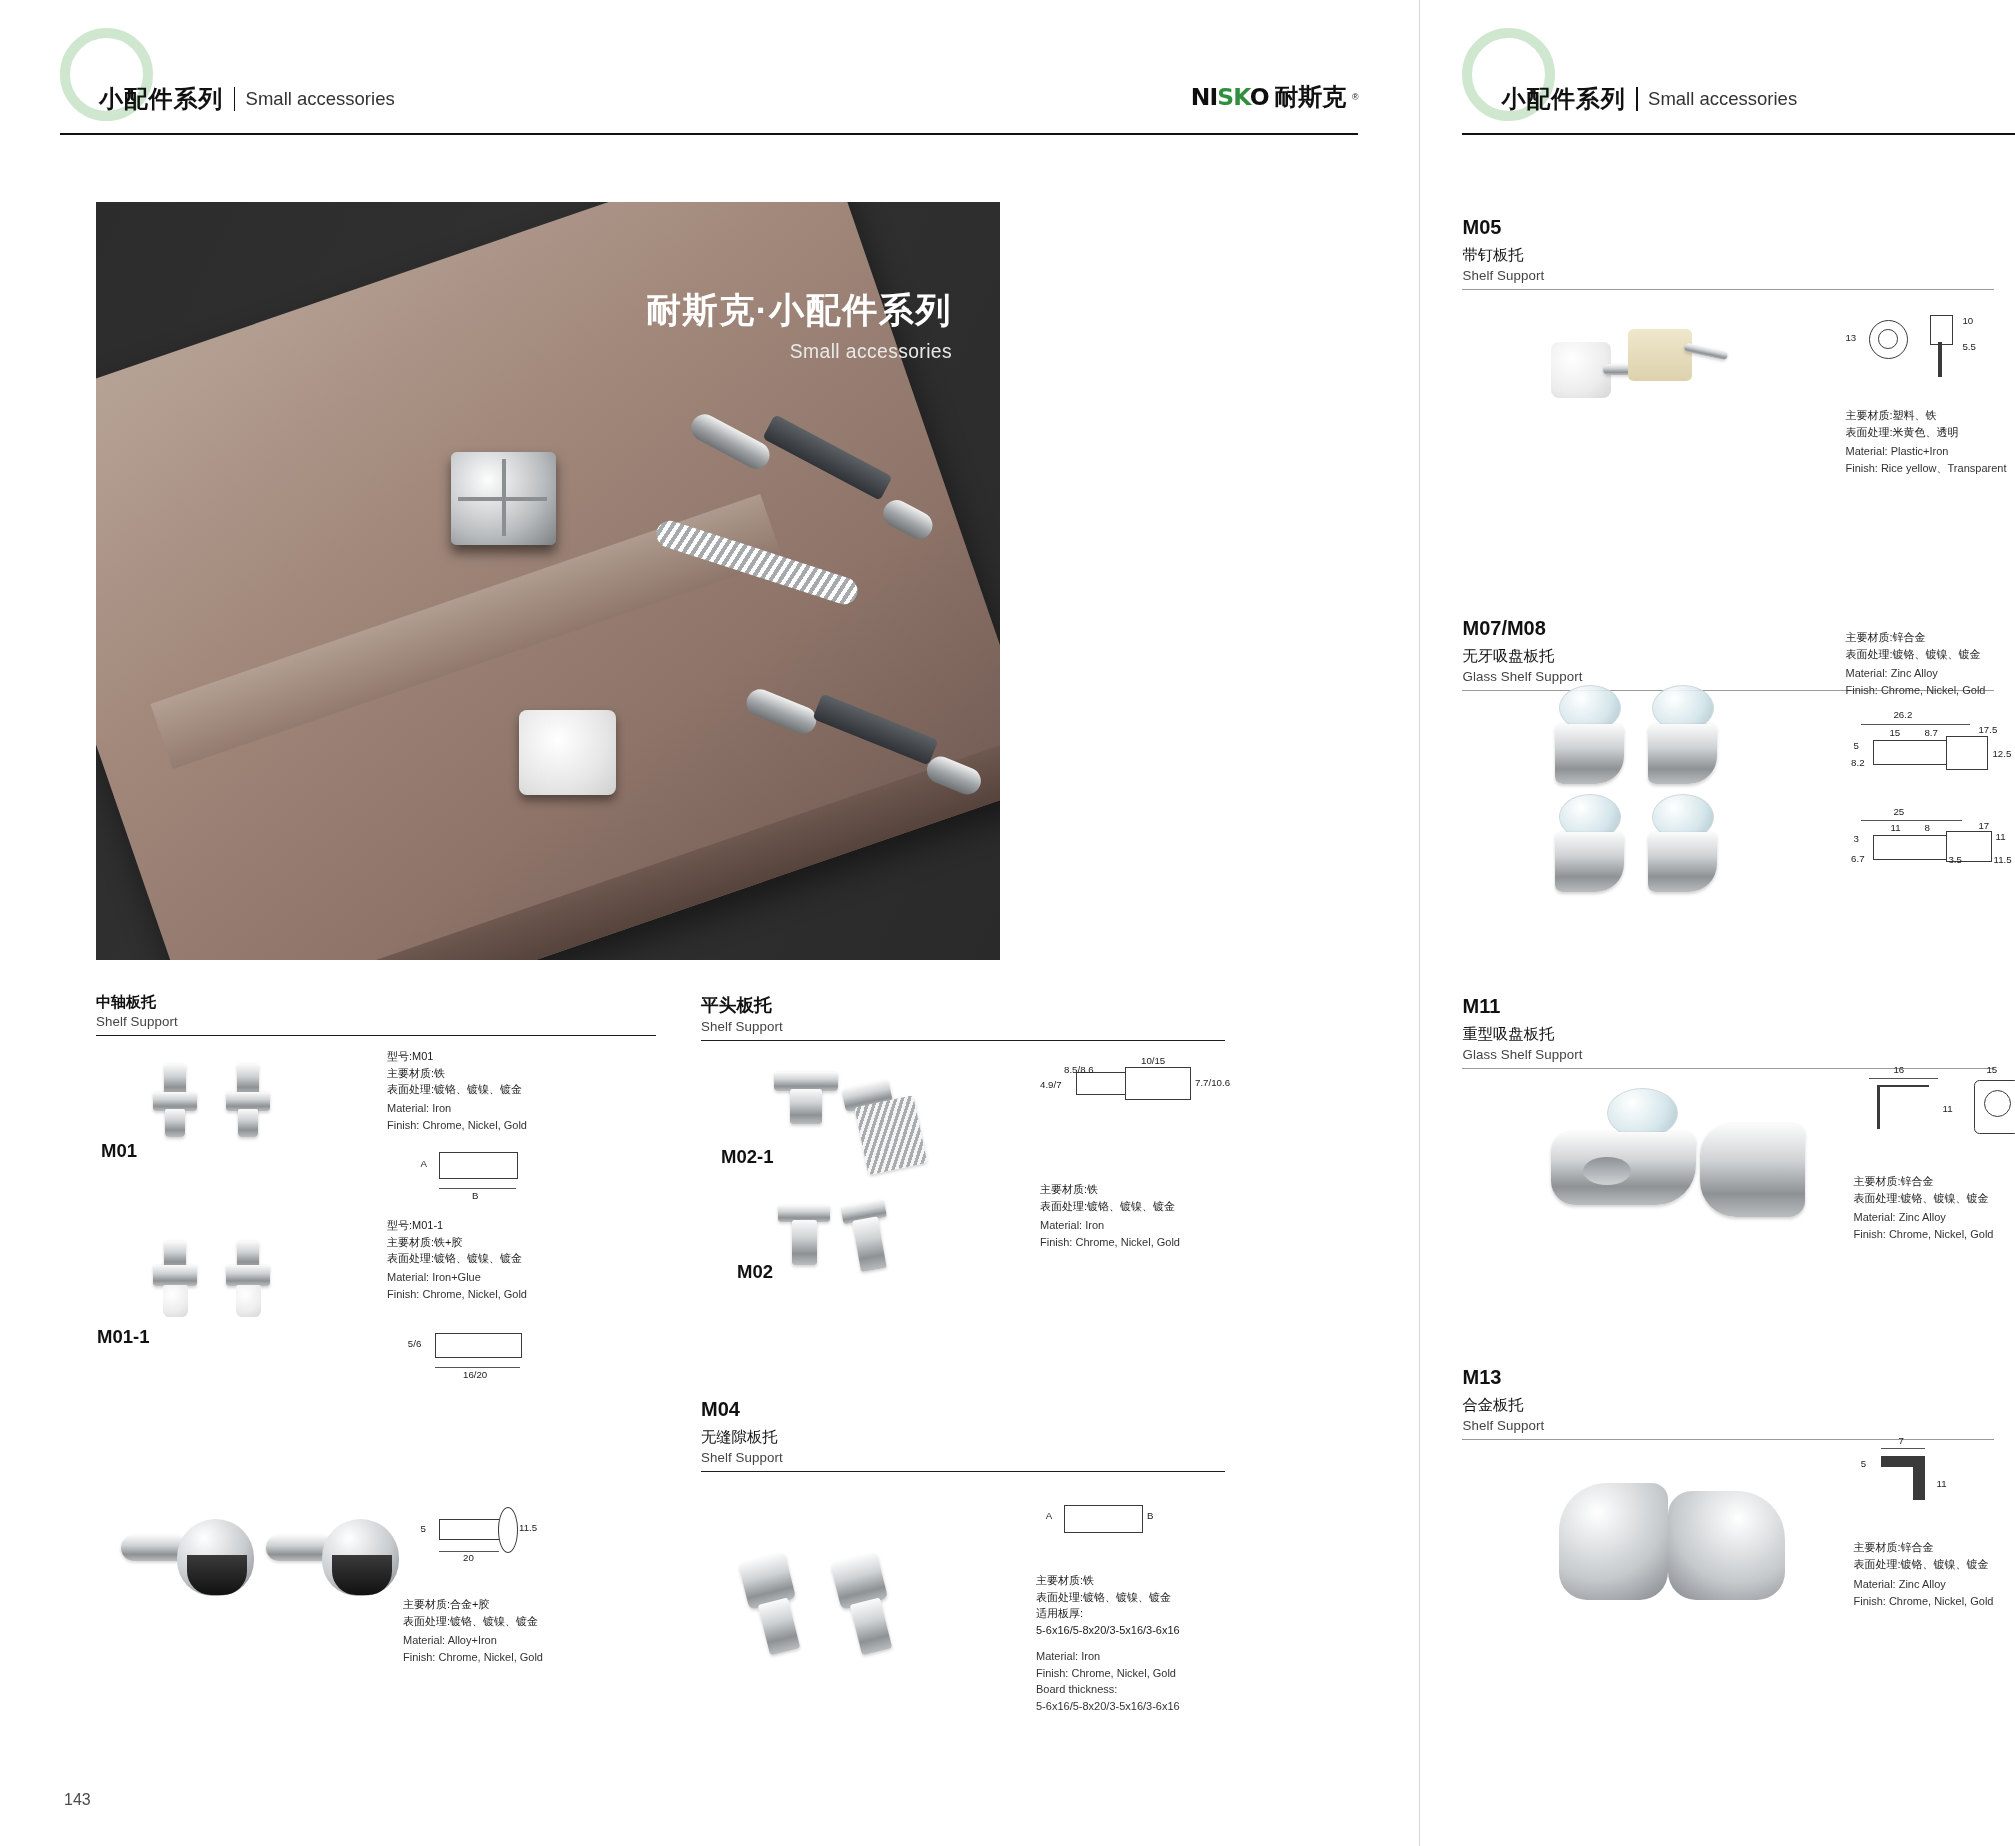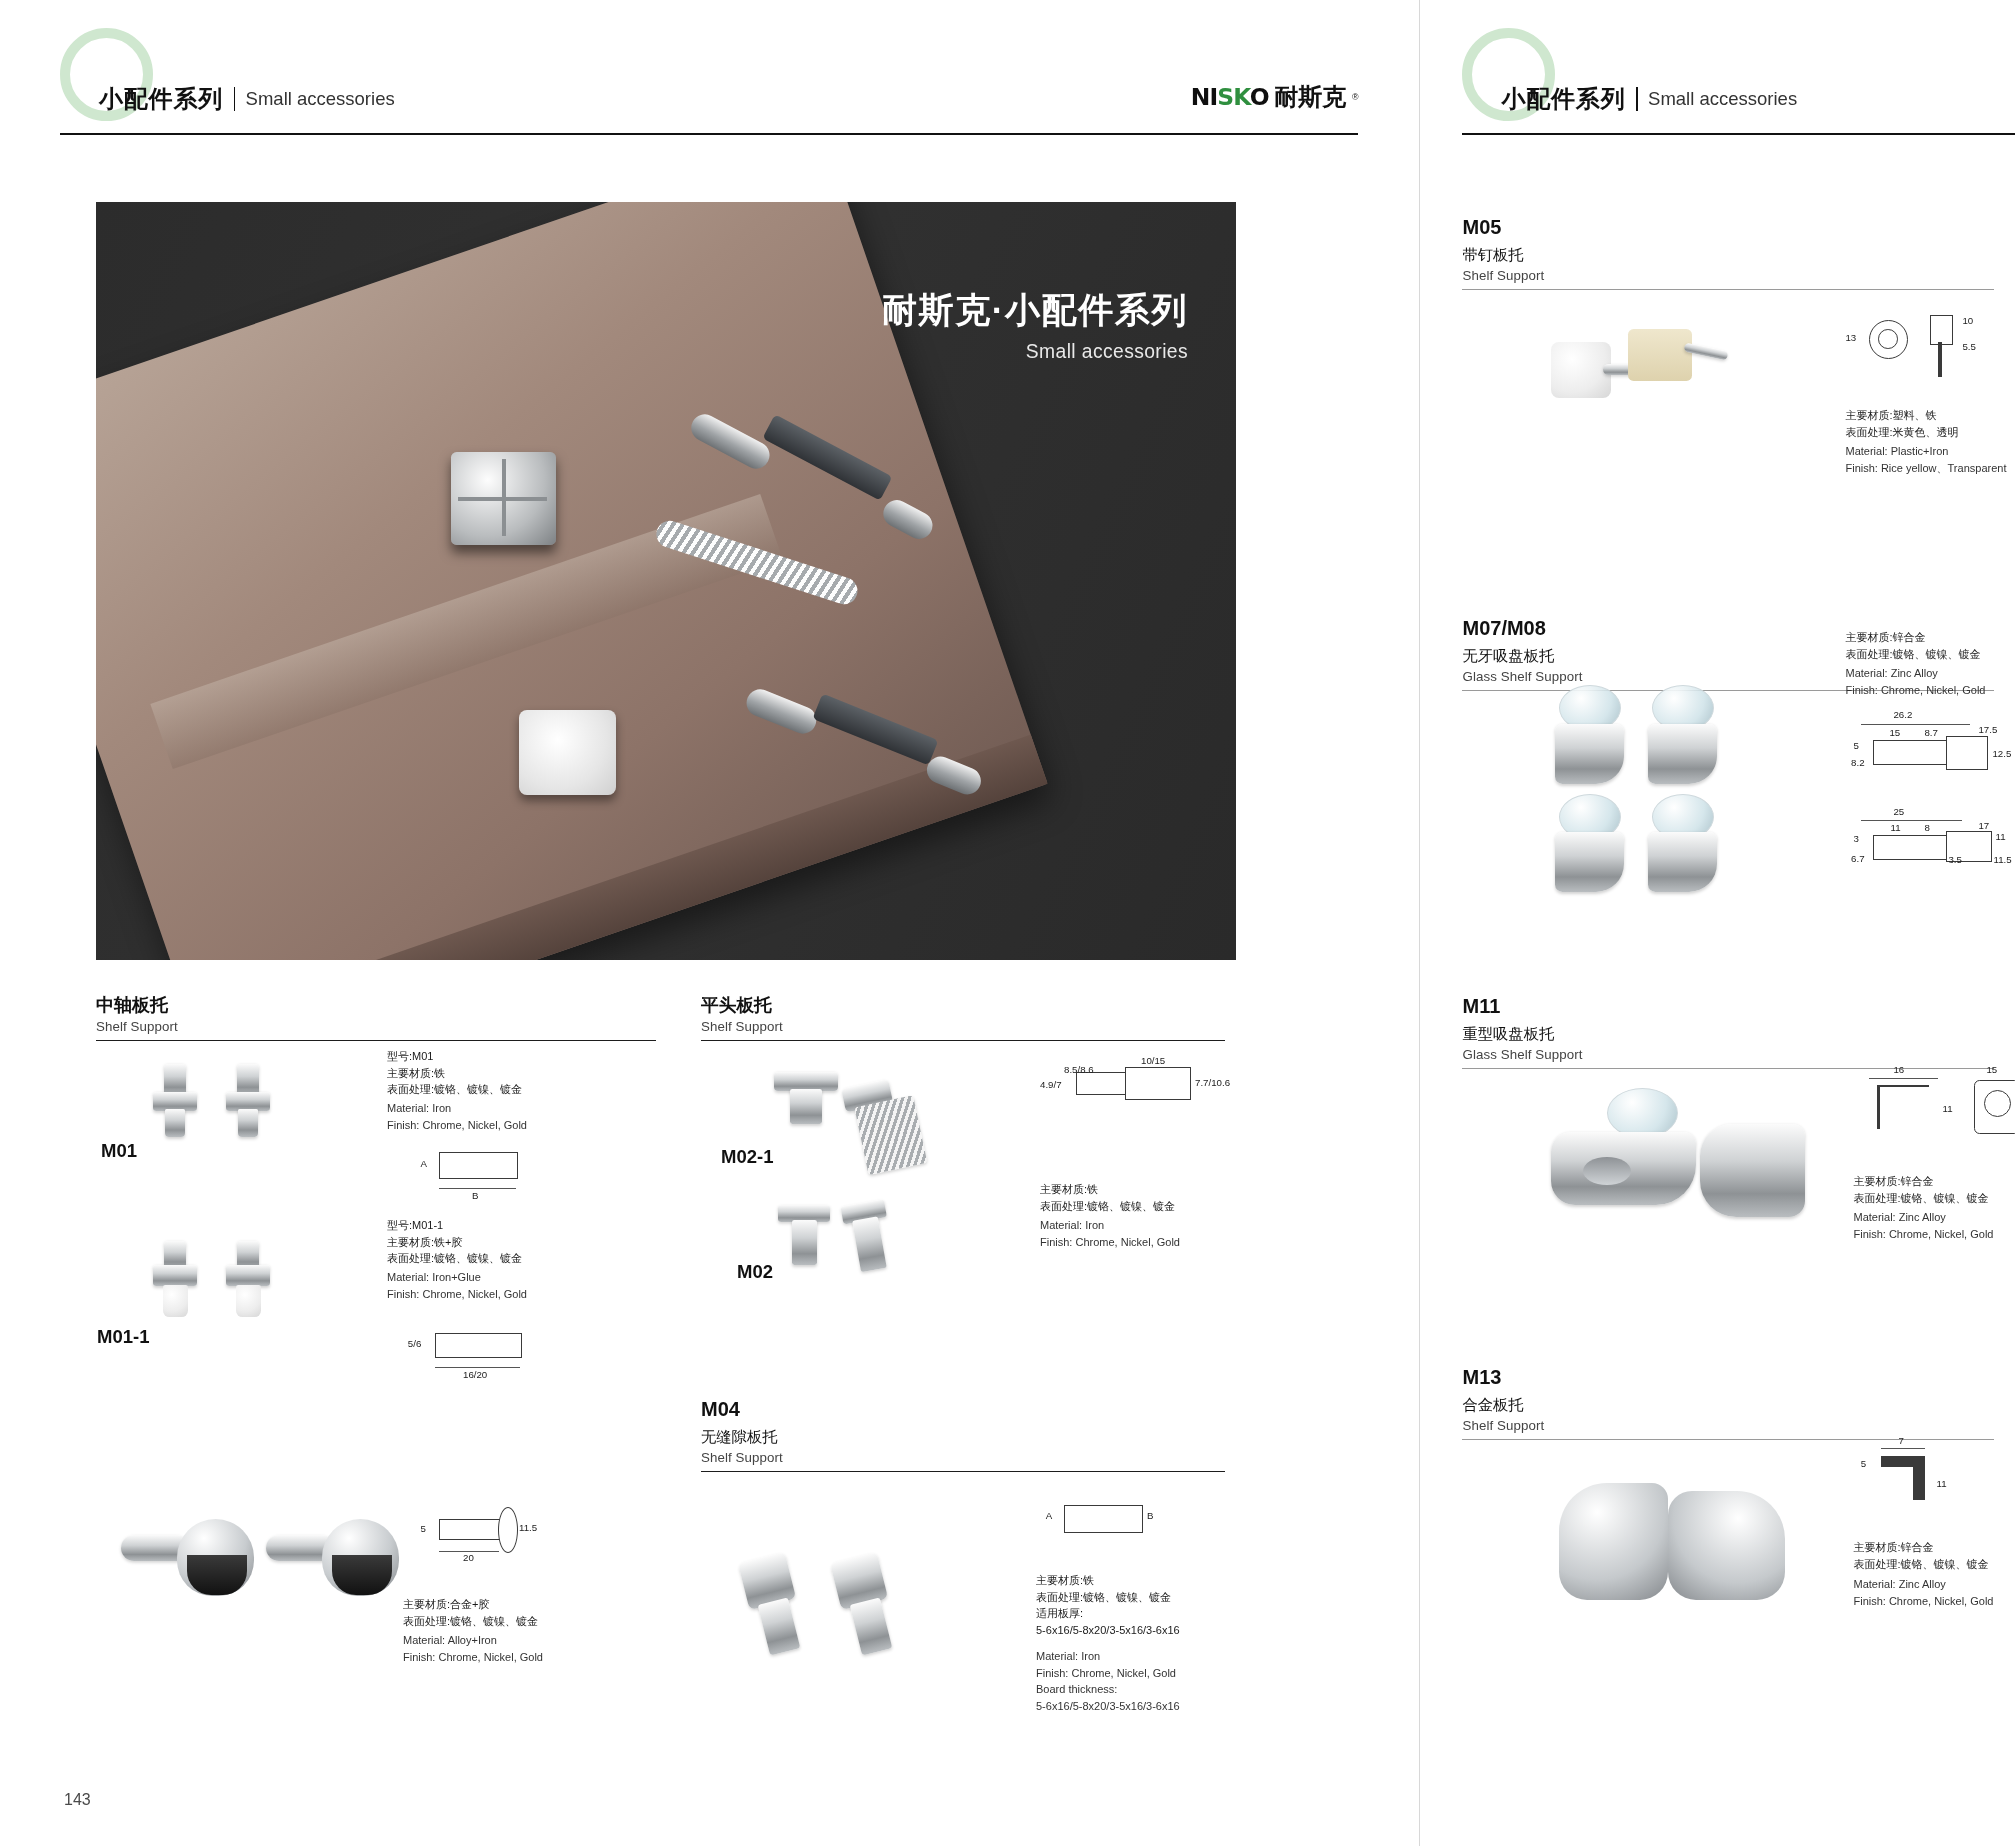--- a/index.html
+++ b/index.html
@@ -20,21 +20,21 @@
   .hdr .vline{width:1.6px;height:23.4px;background:#111;margin:0 10.5px;}
   .hdr .en{font-size:18.5px;color:#333;}
   .hdr .rule{position:absolute;left:60px;right:60px;top:133px;height:1.6px;background:#111;}
   .logo{position:absolute;top:81px;right:60px;display:flex;align-items:center;gap:5.6px;}
   .logo .nis{font-size:23.4px;font-weight:bold;letter-spacing:-0.8px;color:#0f0f0f;font-family:"DejaVu Sans", sans-serif;}
   .logo .nis .s{color:#2f8f3f;}
   .logo .cn2{font-size:24px;font-weight:bold;color:#111;}
   .logo .reg{font-size:8.9px;vertical-align:super;}
 
   
-  .hero{position:absolute;left:96px;top:202px;width:1140px;height:758px;
+  .hero{position:absolute;left:96px;top:202px;width:904px;height:758px;
        background:linear-gradient(115deg,#2c2c2c 0%,#313131 45%,#2a2a2a 100%);overflow:hidden;}
   .hero .board{position:absolute;left:-24px;top:52px;width:887px;height:693px;
        background:linear-gradient(160deg,#b9a699 0%,#a2897c 35%,#8d7368 70%,#6f5a52 100%);
        transform:rotate(-19deg);border-radius:3.2px;box-shadow:0 16px 32px rgba(0,0,0,.45);}
   .hero .board:after{content:"";position:absolute;left:0;right:0;bottom:0;height:52px;
        background:linear-gradient(#6e584f,#55433c);}
   .hero .edge{position:absolute;left:48px;top:395px;width:645px;height:69px;
        background:linear-gradient(#c2b2a6,#8b7468);transform:rotate(-19deg);opacity:.55;}
   .hero .title{position:absolute;right:48px;top:85px;text-align:right;color:#fff;}
   .hero .title .t1{font-size:35px;font-weight:bold;letter-spacing:1.6px;}
@@ -114,21 +114,21 @@
       <div class="dk" style="left:717px;top:514px;width:125px;transform:rotate(22deg);"></div>
       <div class="dowel" style="left:830px;top:560px;width:56px;transform:rotate(22deg);"></div>
       <div class="plast"></div>
       <div class="title">
         <div class="t1">耐斯克·小配件系列</div>
         <div class="t2">Small accessories</div>
       </div>
     </div>
 
     <div class="blk" style="left:96px;top:987px;width:560px;">
-      <div class="cn" style="font-size:18px;font-weight:bold;">中轴板托</div>
+      <div class="cn" style="font-size:15px;font-weight:bold;">中轴板托</div>
       <div class="en">Shelf Support</div>
       <div class="hr"></div>
     </div>
 
     <div class="part" style="left:153px;top:1064px;width:44px;height:73px;">
       <div class="pin" style="position:absolute;left:11.3px;top:0;width:22px;height:31px;border-radius:4px 4px 1.6px 1.6px;"></div>
       <div class="pin" style="position:absolute;left:0;top:28px;width:44px;height:18.5px;border-radius:3.2px;"></div>
       <div class="pin" style="position:absolute;left:12px;top:45px;width:20px;height:28px;border-radius:1.6px 1.6px 4px 4px;"></div>
     </div>
     <div class="part" style="left:226px;top:1064px;width:44px;height:73px;">

